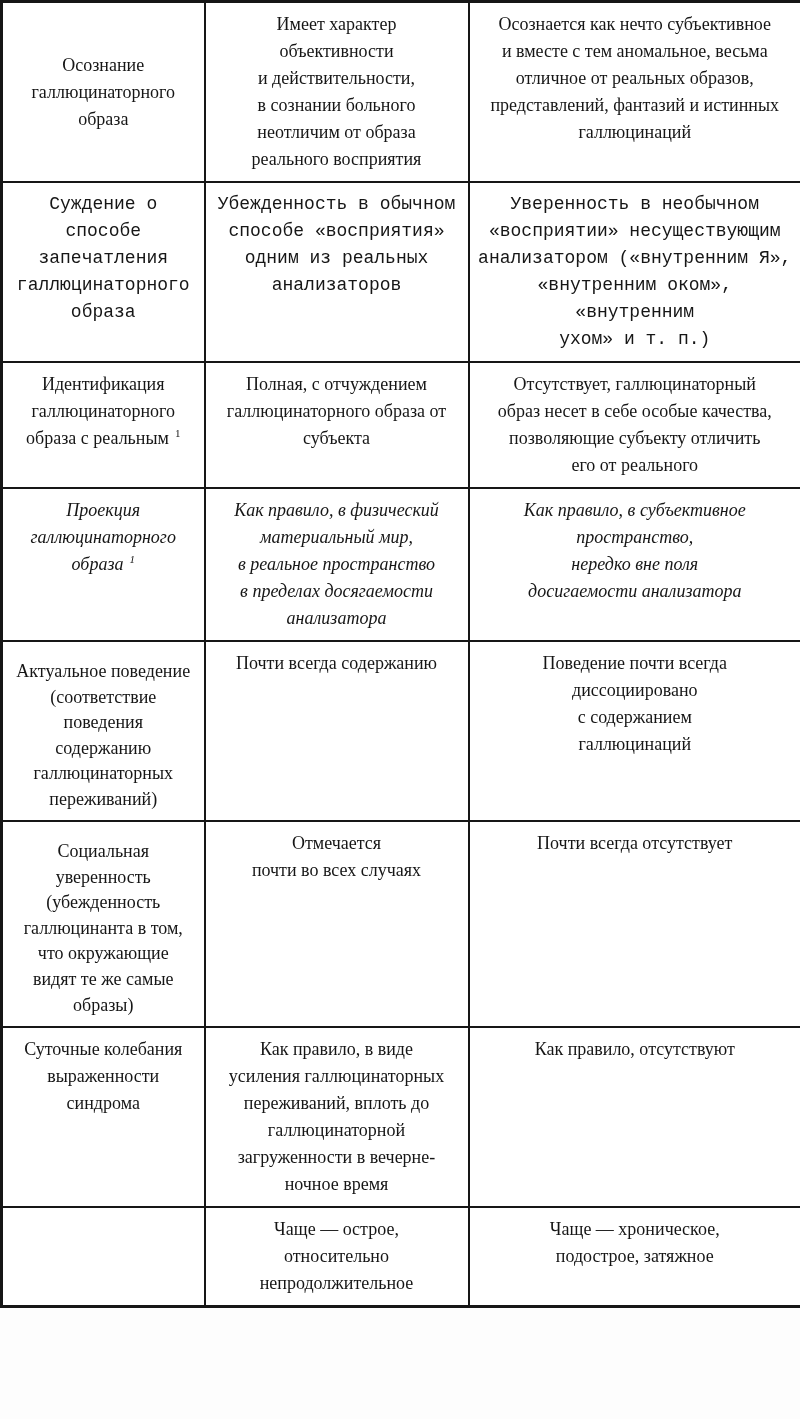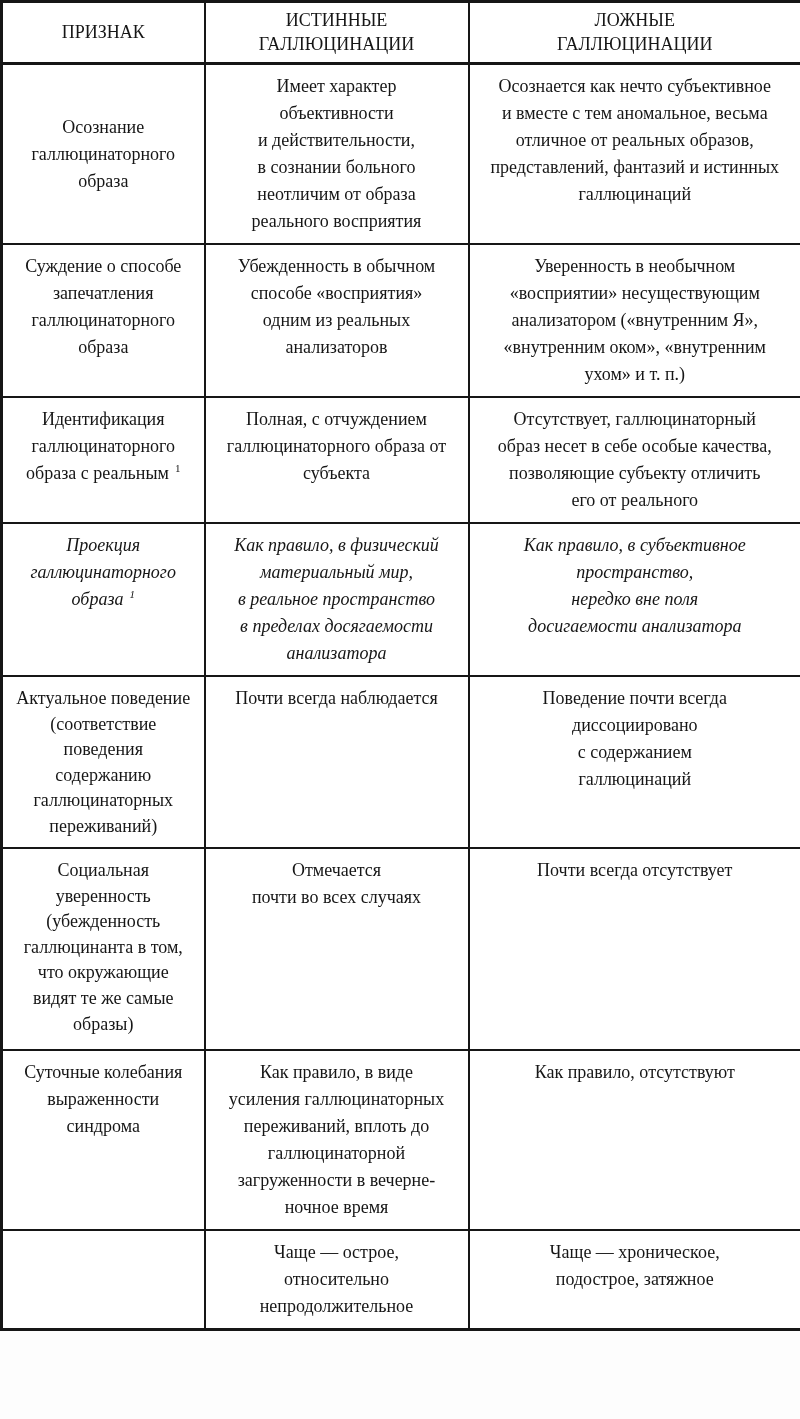--- a/index.html
+++ b/index.html
@@ -42,48 +42,41 @@
   td.mid { vertical-align: middle; }
   sup.fn {
     font-size: 11px;
     line-height: 0;
     vertical-align: super;
   }
   sup.fn:not(:empty) { margin-left: 6px; }
   
   tr.hdr { height: 62px; }
   tr.r0 { height: 175px; }
-  tr.r1 { height: 141px; }
+  tr.r1 { height: 141px; font-family: Liberation Mono, monospace; }
   tr.r2 { height: 116px; }
   tr.r3 { height: 139px; font-style: italic; }
   tr.r4 { height: 74px; }
   tr.r5 { height: 164px; }
   tr.r6 { height: 202px; }
   tr.r7 { height: 86px; }
   tr.r8 { height: 170px; }
   tr.r9 { height: 84px; }
-  tr.r5 td.tight, tr.r6 td.tight { line-height: 1.42; padding-top: 9px; }
+  tr.r5 td.tight, tr.r6 td.tight { line-height: 1.42; padding-top: 17px; }
 </style>
 </head>
 <body>
 
 <table class="cmp">
   <colgroup>
       <col class="c1">
       <col class="c2">
       <col class="c3">
     </colgroup>
   <tbody>
-    <tr class="hdr">
-      <th><span class="pre">ПРИЗНАК</span></th>
-      <th><span class="pre">ИСТИННЫЕ
-ГАЛЛЮЦИНАЦИИ</span></th>
-      <th><span class="pre">ЛОЖНЫЕ
-ГАЛЛЮЦИНАЦИИ</span></th>
-    </tr>
 
     <tr class="r0">
       <td class="mid"><span class="pre">Осознание
 галлюцинаторного
 образа</span><sup class="fn"></sup></td>
       <td><span class="pre">Имеет характер
 объективности
 и действительности,
 в сознании больного
 неотличим от образа
@@ -140,21 +133,21 @@
     </tr>
 
 
     <tr class="r5">
       <td class="tight"><span class="pre">Актуальное поведение
 (соответствие
 поведения
 содержанию
 галлюцинаторных
 переживаний)</span><sup class="fn"></sup></td>
-      <td><span class="pre">Почти всегда наблюдается</span></td>
+      <td><span class="pre">Почти всегда содержанию</span></td>
       <td><span class="pre">Поведение почти всегда
 диссоциировано
 с содержанием
 галлюцинаций</span></td>
     </tr>
 
     <tr class="r6">
       <td class="tight"><span class="pre">Социальная
 уверенность
 (убежденность

